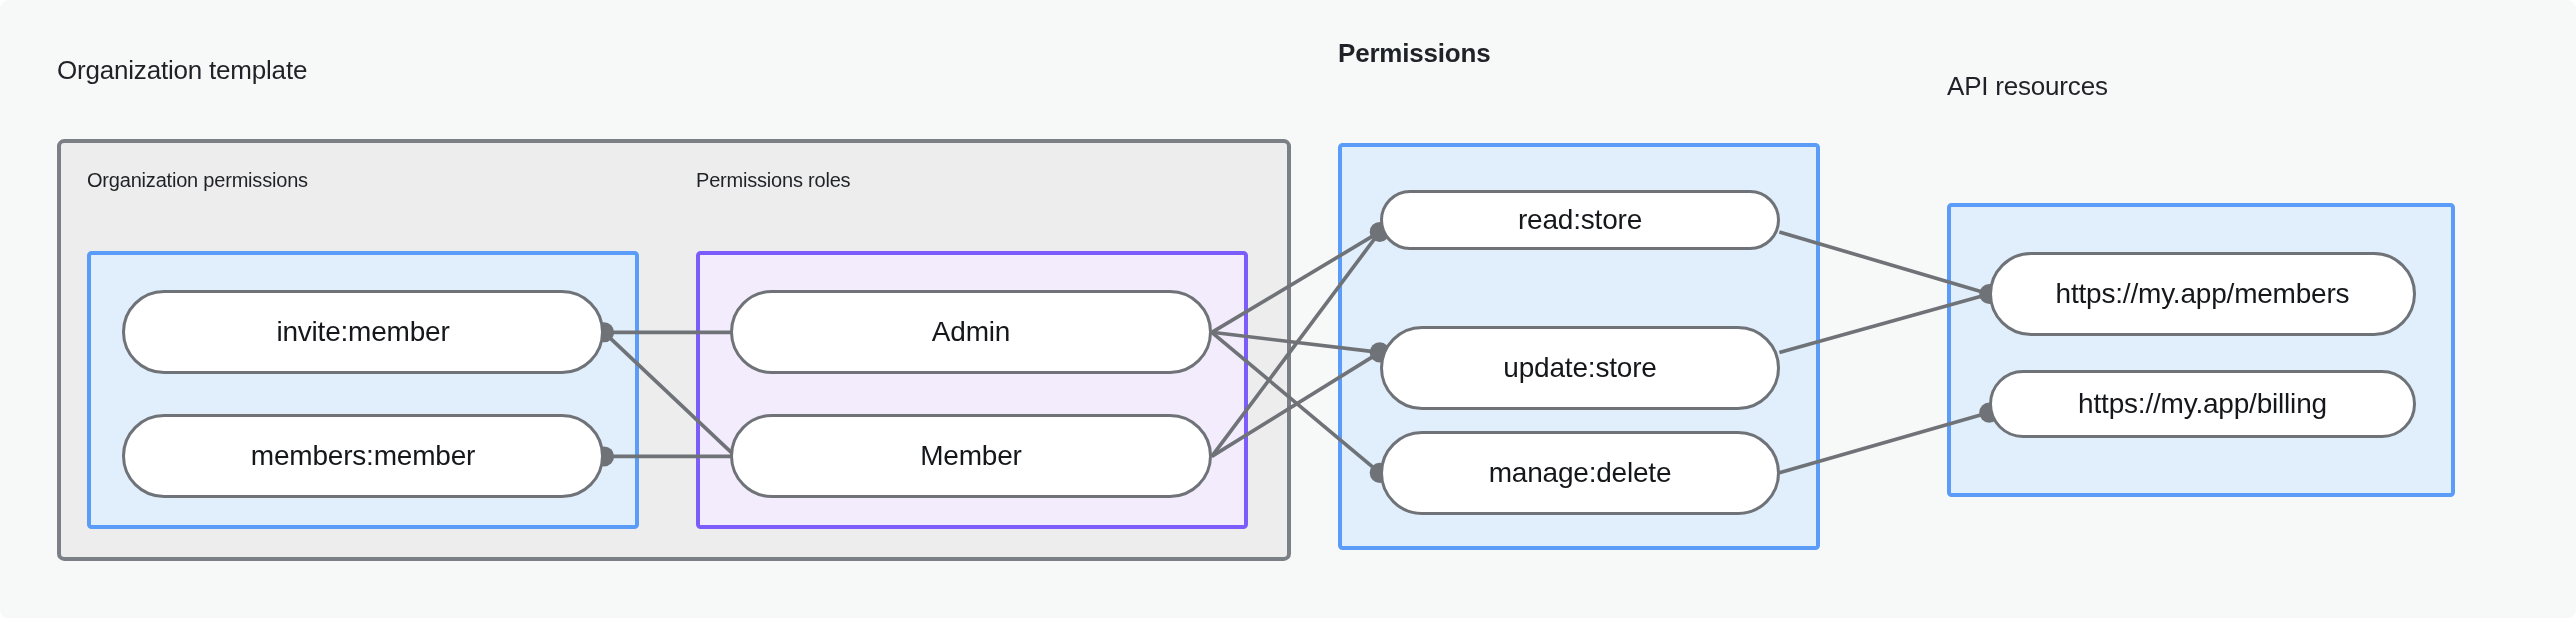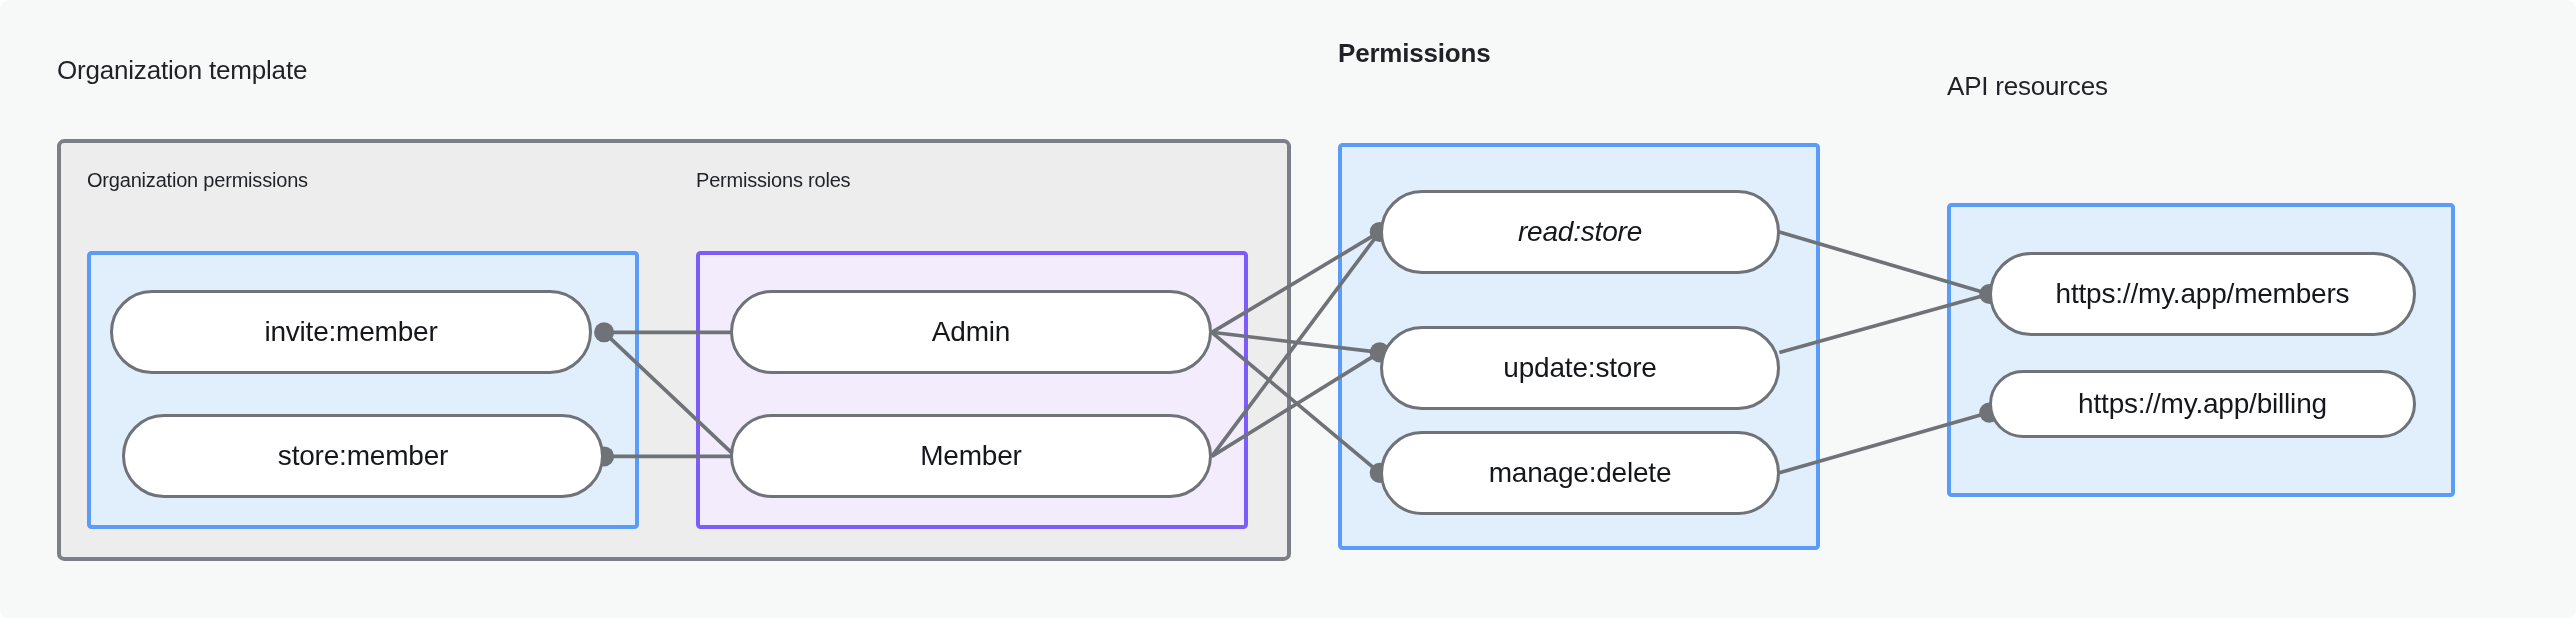--- a/index.html
+++ b/index.html
@@ -140,27 +140,27 @@
 
     <circle cx="662" cy="364" r="11"></circle>
     <circle cx="662" cy="500" r="11"></circle>
     <circle cx="1512" cy="254" r="11"></circle>
     <circle cx="1512" cy="386" r="11"></circle>
     <circle cx="1512" cy="518" r="11"></circle>
     <circle cx="2180" cy="322" r="11"></circle>
     <circle cx="2180" cy="452" r="11"></circle>
   </svg>
 
-  <div class="node" style="left:110px; top:290px; width:482px; height:84px;">invite:member</div>
-  <div class="node" style="left:122px; top:414px; width:482px; height:84px;">store:member</div>
+  <div class="node" style="left:122px; top:290px; width:482px; height:84px;">invite:member</div>
+  <div class="node" style="left:122px; top:414px; width:482px; height:84px;">members:member</div>
 
   <div class="node" style="left:730px; top:414px; width:482px; height:84px;">Member</div>
   <div class="node" style="left:730px; top:290px; width:482px; height:84px;">Admin</div>
 
-  <div class="node" style="left:1380px; top:190px; width:400px; height:84px;font-style:italic;">read:store</div>
+  <div class="node" style="left:1380px; top:190px; width:400px; height:60px;">read:store</div>
   <div class="node" style="left:1380px; top:310px; width:400px; height:84px;margin-top:16px;">update:store</div>
   <div class="node" style="left:1380px; top:431px; width:400px; height:84px;">manage:delete</div>
 
   <div class="node" style="left:1989px; top:252px; width:427px; height:84px;">https://my.app/members</div>
   <div class="node" style="left:1989px; top:370px; width:427px; height:68px;">https://my.app/billing</div>
 
 </div>
 
 
 </body></html>

